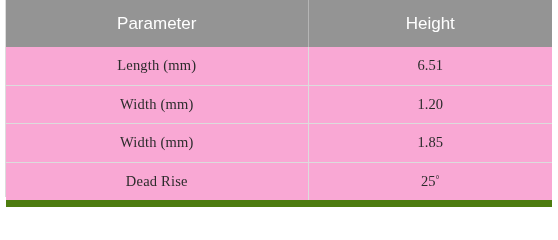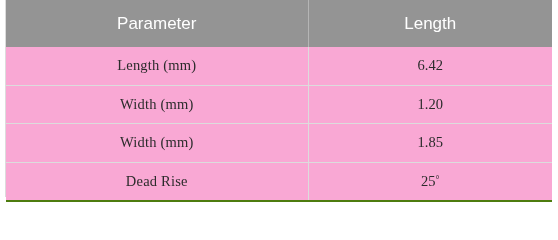--- a/index.html
+++ b/index.html
@@ -60,21 +60,21 @@
     background: #f9a8d4;
     border-bottom: 1px solid #dcdcdc;
   }
 
   tbody tr.data-row td.cell-param {
     border-right: 1px solid #dcdcdc;
     letter-spacing: 0.2px;
   }
 
   tbody tr.data-row:last-child td {
-    border-bottom: 2px solid #4d7c0f;
+    border-bottom: 7px solid #4d7c0f;
   }
 
   .table-wrap {
     border-left: 1px solid #dcdcdc;
     border-right: 1px solid #dcdcdc;
   }
 
   .deg {
     vertical-align: baseline;
     position: relative;
@@ -87,27 +87,27 @@
 
 <div class="table-wrap">
   <table class="param-table">
     <colgroup>
       <col class="col-param">
       <col class="col-value">
     </colgroup>
     <thead>
       <tr class="header-row">
         <th class="header-cell-param">Parameter</th>
-        <th class="header-cell-value">Length</th>
+        <th class="header-cell-value">Height</th>
       </tr>
     </thead>
     <tbody>
       <tr class="data-row">
         <td class="cell-param">Length (mm)</td>
-        <td class="cell-value">6.42</td>
+        <td class="cell-value">6.51</td>
       </tr>
       <tr class="data-row">
         <td class="cell-param">Width (mm)</td>
         <td class="cell-value">1.20</td>
       </tr>
       <tr class="data-row">
         <td class="cell-param">Width (mm)</td>
         <td class="cell-value">1.85</td>
       </tr>
       <tr class="data-row">

